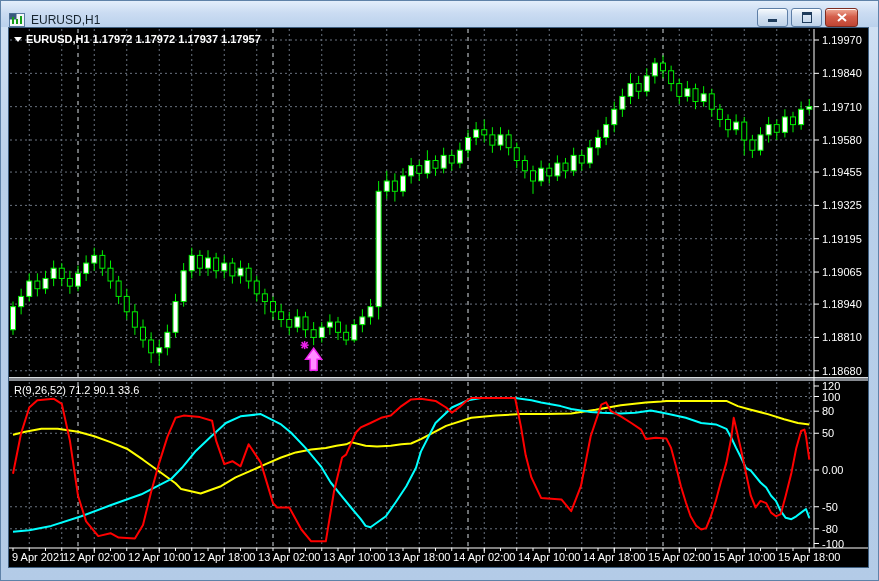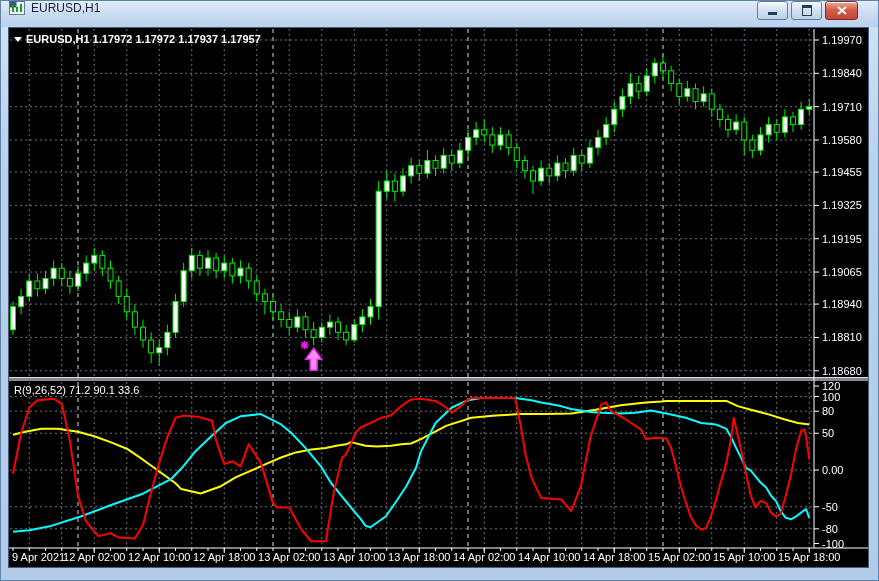--- a/index.html
+++ b/index.html
@@ -1,17 +1,17 @@
 <!DOCTYPE html>
 <html><head>
 <meta charset="utf-8">
 <style>
   html,body{margin:0;padding:0;background:#e9e9e9;font-family:"Liberation Sans",sans-serif;}
   .window{position:relative;width:879px;height:581px;background:linear-gradient(#d3e3f5,#b9d0ea 30%,#b3cbe7);border:1px solid #5f82a8;box-sizing:border-box;overflow:hidden;}
-  .titlebar{position:absolute;left:0;top:0;right:0;height:26px;background:linear-gradient(#e3eefb,#cbdcf2 45%,#bad1ec);display:flex;align-items:flex-start;}
+  .titlebar{position:absolute;left:0;top:0;right:0;height:26px;background:linear-gradient(#e3eefb,#cbdcf2 45%,#bad1ec);display:flex;align-items:flex-end;}
   .app-icon{width:16px;height:14px;margin:0 6px 0 8px;}
   .title-text{font-size:12px;color:#17242f;flex:1 1 auto;white-space:nowrap;}
   .controls{display:flex;margin-right:20px;}
   .btn{width:29px;height:17px;border:1px solid #5d7ea6;border-radius:3px;background:linear-gradient(#f6fafd,#d4e2f2 45%,#bed2e8);box-shadow:inset 0 1px 0 rgba(255,255,255,.9);display:flex;align-items:center;justify-content:center;margin-left:3px;cursor:default;}
   .btn.close{width:31px;background:linear-gradient(#f0ab97,#d55f4b 45%,#bf4534);border-color:#7e2c20;}
   .glyph-min{width:9px;height:3px;background:#1e3c5c;margin-top:6px;}
   .glyph-res{width:8px;height:7px;border:1px solid #1e3c5c;border-top:3px solid #1e3c5c;background:transparent;}
   .client{position:absolute;left:8px;top:27px;width:859px;height:539px;background:#000;box-shadow:0 0 0 1px #3f5f80;}
   svg{display:block;}
   svg text{font-family:"Liberation Sans",sans-serif;}

